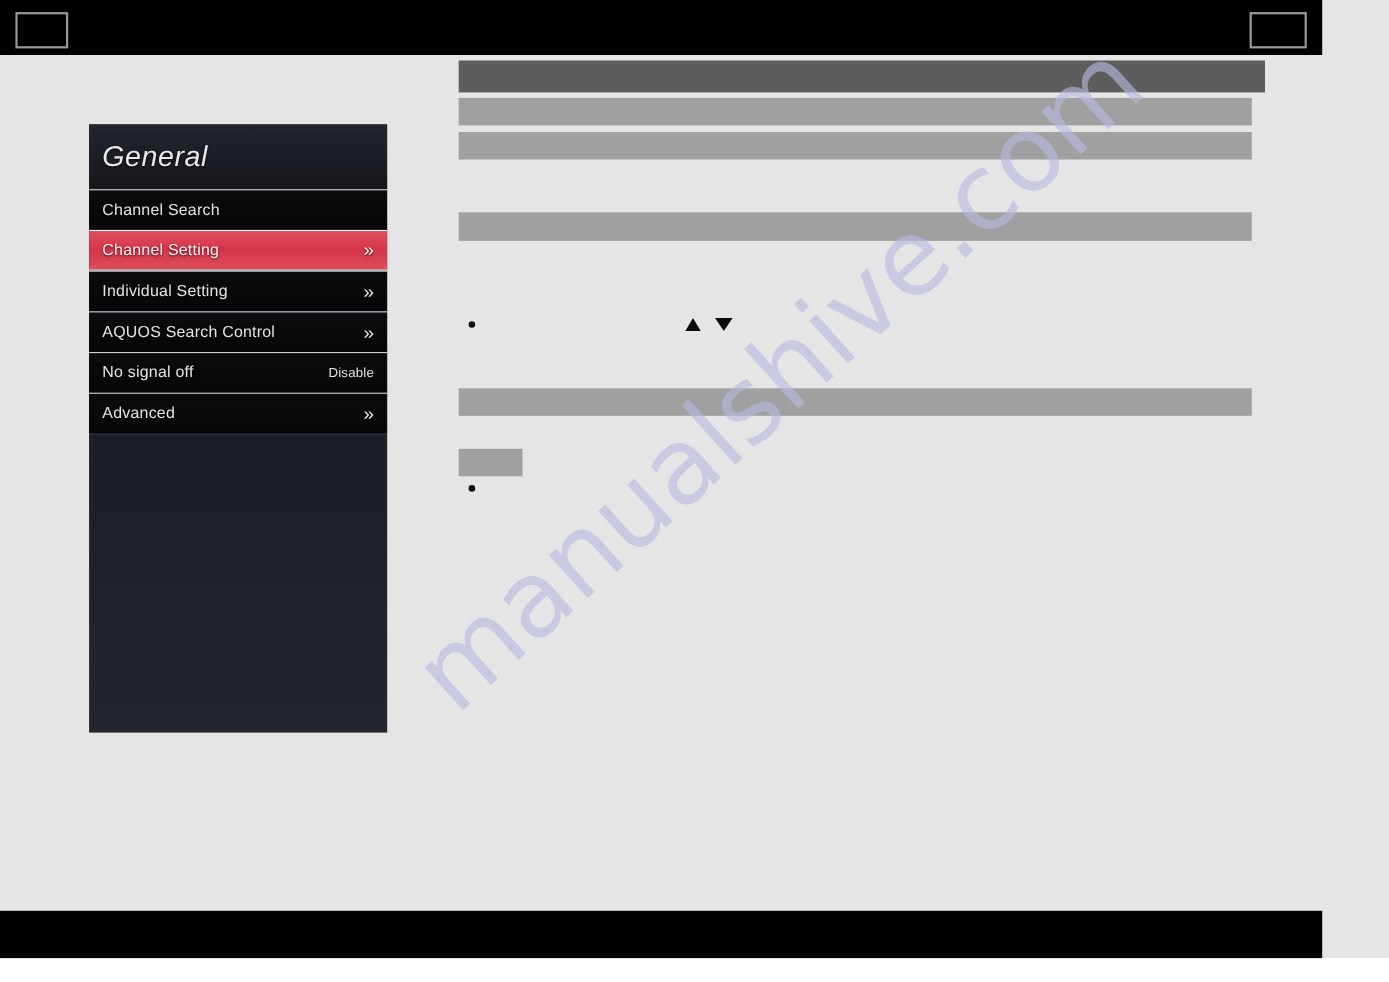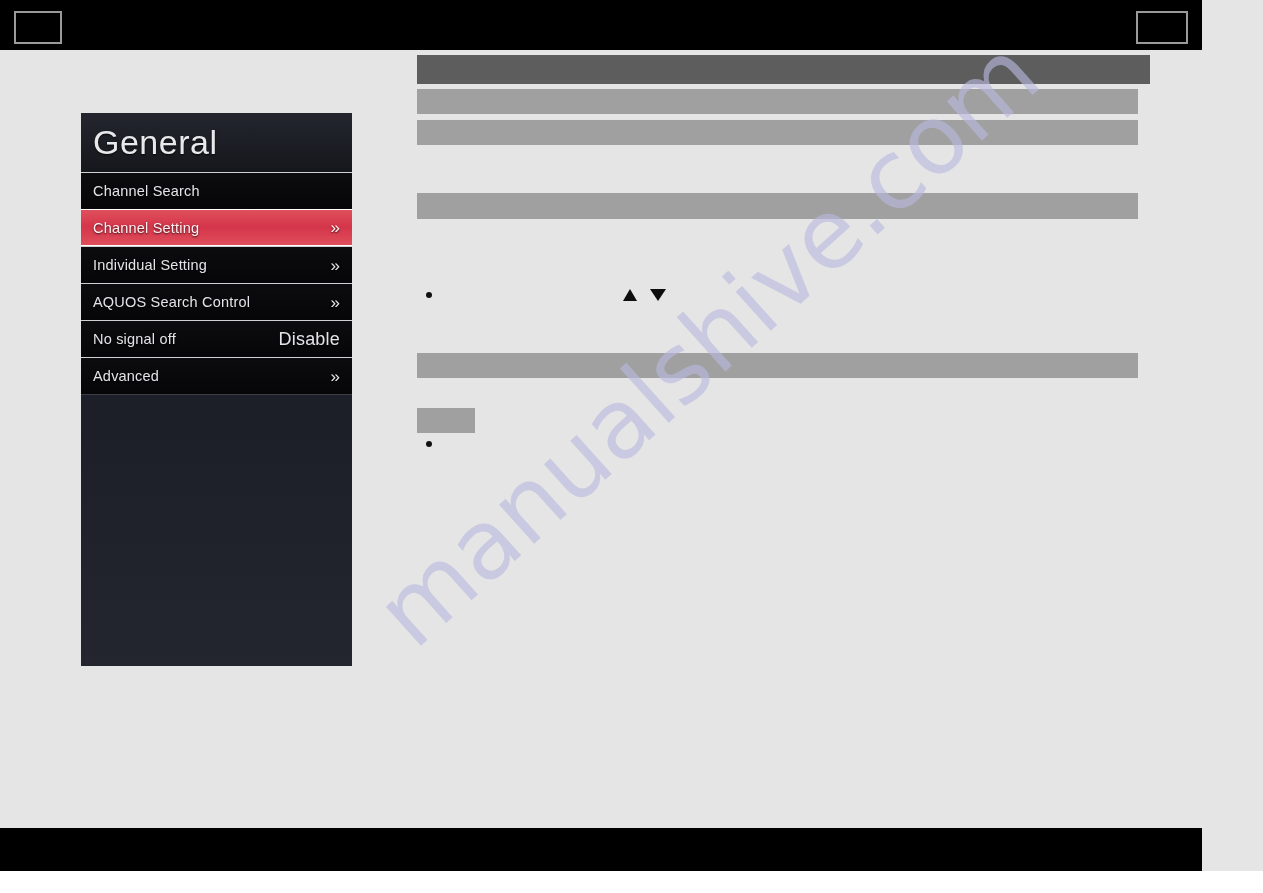--- a/index.html
+++ b/index.html
@@ -99,23 +99,24 @@
   #osd-header {
     height: 59px;
     background: linear-gradient(180deg, #23262e 0%, #15171c 100%);
     display: flex;
     align-items: center;
     padding-left: 12px;
     box-sizing: border-box;
   }
   #osd-header .title {
     color: #e9e9ec;
-    font-size: 34px;
+    font-size: 26px;
     letter-spacing: 0.5px;
     text-shadow: 0 1px 2px rgba(0,0,0,.8);
+    font-style: italic;
   }
 
   #osd-list {
     position: relative;
   }
   .osd-row {
     position: relative;
     height: 37px;
     box-sizing: border-box;
     display: flex;
@@ -133,21 +134,21 @@
     background: linear-gradient(180deg, #e0505c 0%, #d4354a 48%, #df4e5b 100%);
     border-top: 1px solid #ffffff;
     border-bottom: 1px solid #ffffff;
     color: #fdf1f2;
   }
   .osd-row .label {
     text-shadow: 0 1px 2px rgba(0,0,0,.75);
     white-space: nowrap;
   }
   .osd-row .value {
-    font-size: 18px;
+    font-size: 12px;
     color: #e4e4e8;
     text-shadow: 0 1px 2px rgba(0,0,0,.75);
   }
   .chev {
     font-size: 17px;
     line-height: 1;
     letter-spacing: -3px;
     color: #e7e7ea;
     text-shadow: 0 1px 2px rgba(0,0,0,.75);
     padding-right: 3px;

